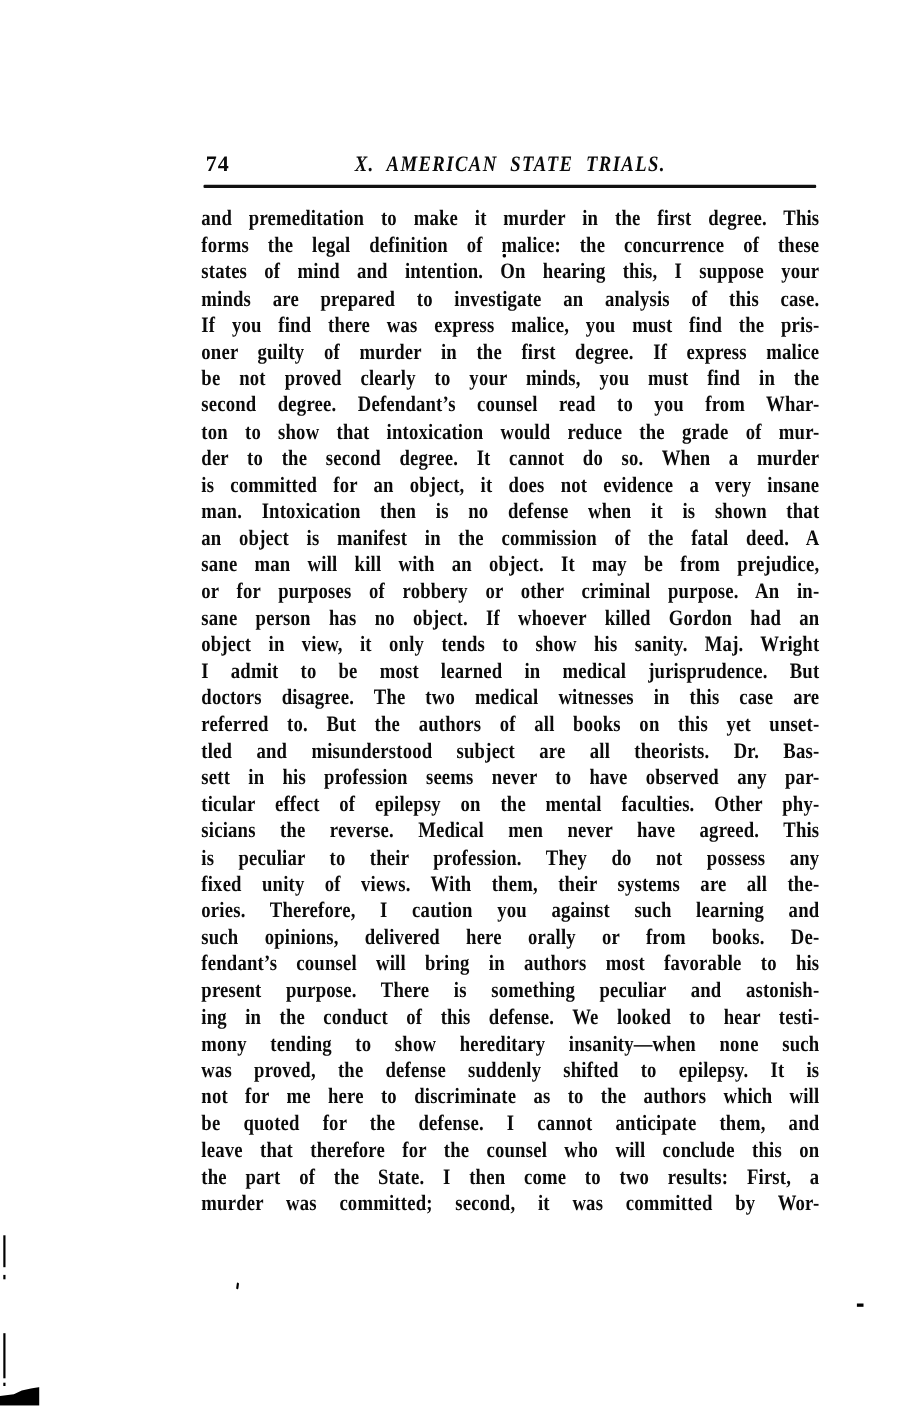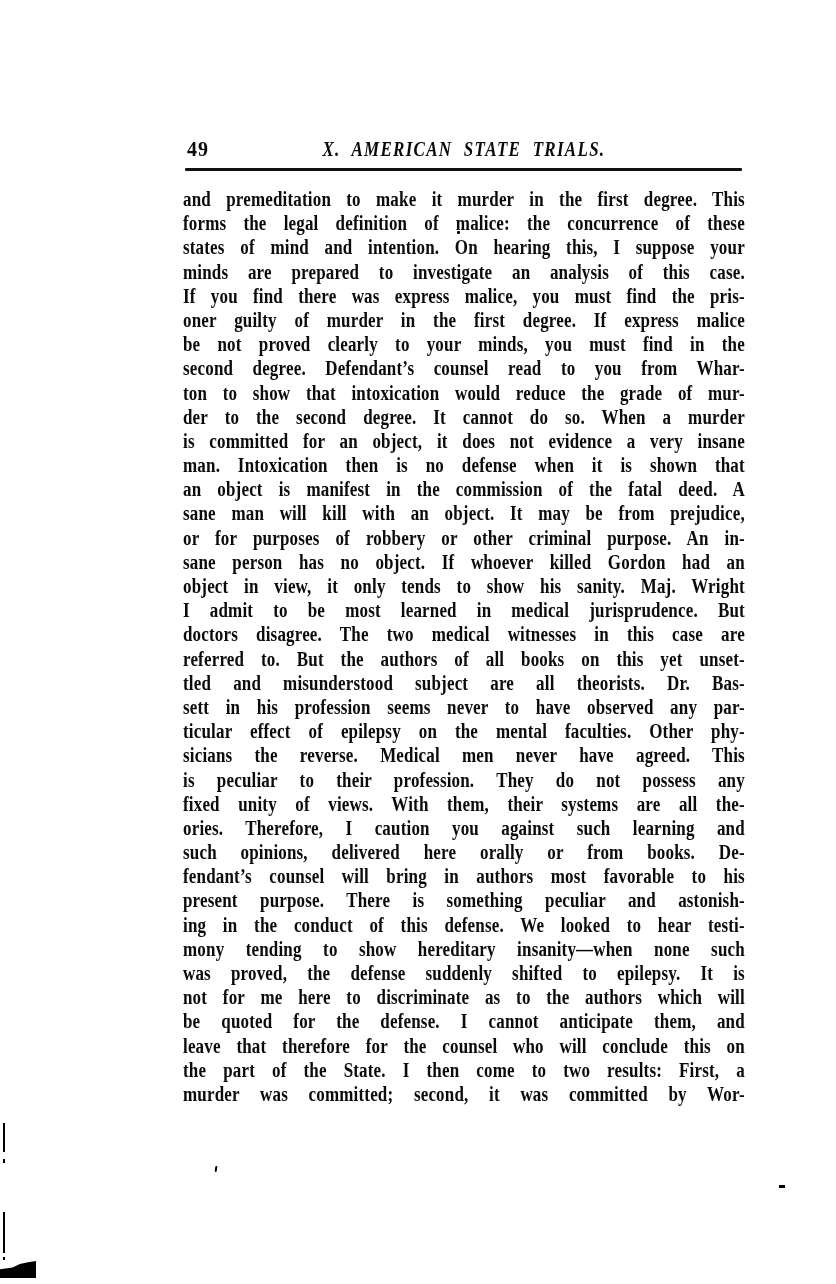--- a/index.html
+++ b/index.html
@@ -74,21 +74,21 @@
   }
   .speck-mid    { left: 457px; top: 231px; width: 3px; height: 3px; border-radius: 1px; }
   .speck-quote  { left: 215px; top: 1166px; width: 2px; height: 6px; border-radius: 1px; transform: rotate(8deg); }
   .speck-dash   { left: 779px; top: 1185px; width: 6px; height: 3px; }
 </style>
 </head>
 <body>
 
 <div class="page">
 
-  <span class="page-number">49</span>
+  <span class="page-number">74</span>
 
   <div class="running-title">X. AMERICAN STATE TRIALS.</div>
 
   <div class="header-rule"></div>
 
   <div class="body-text">
       <div class="text-line">and premeditation to make it murder in the first degree. This</div>
       <div class="text-line">forms the legal definition of malice: the concurrence of these</div>
       <div class="text-line">states of mind and intention. On hearing this, I suppose your</div>
       <div class="text-line">minds are prepared to investigate an analysis of this case.</div>

